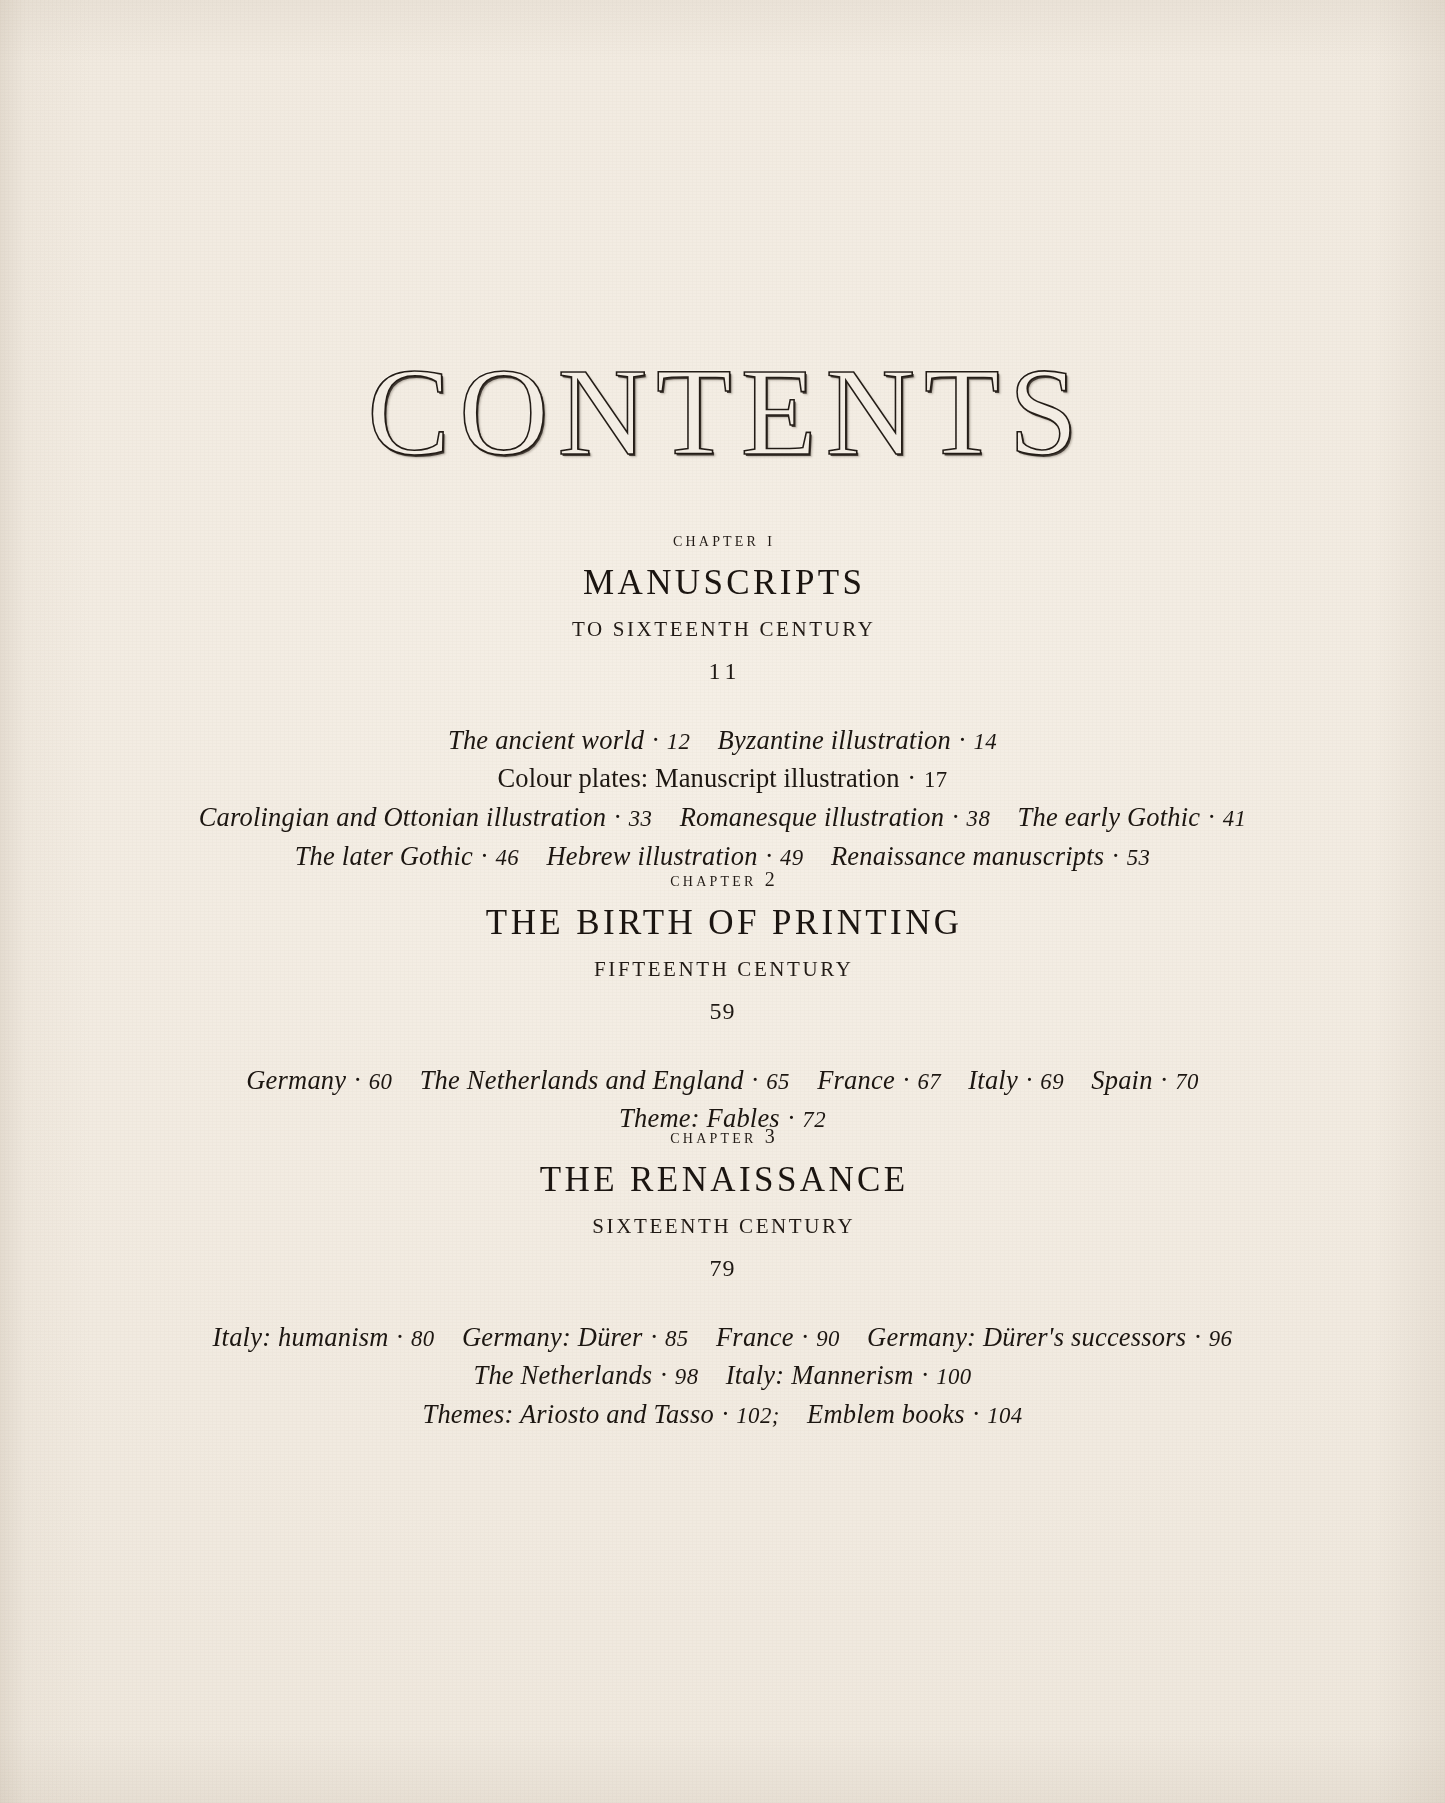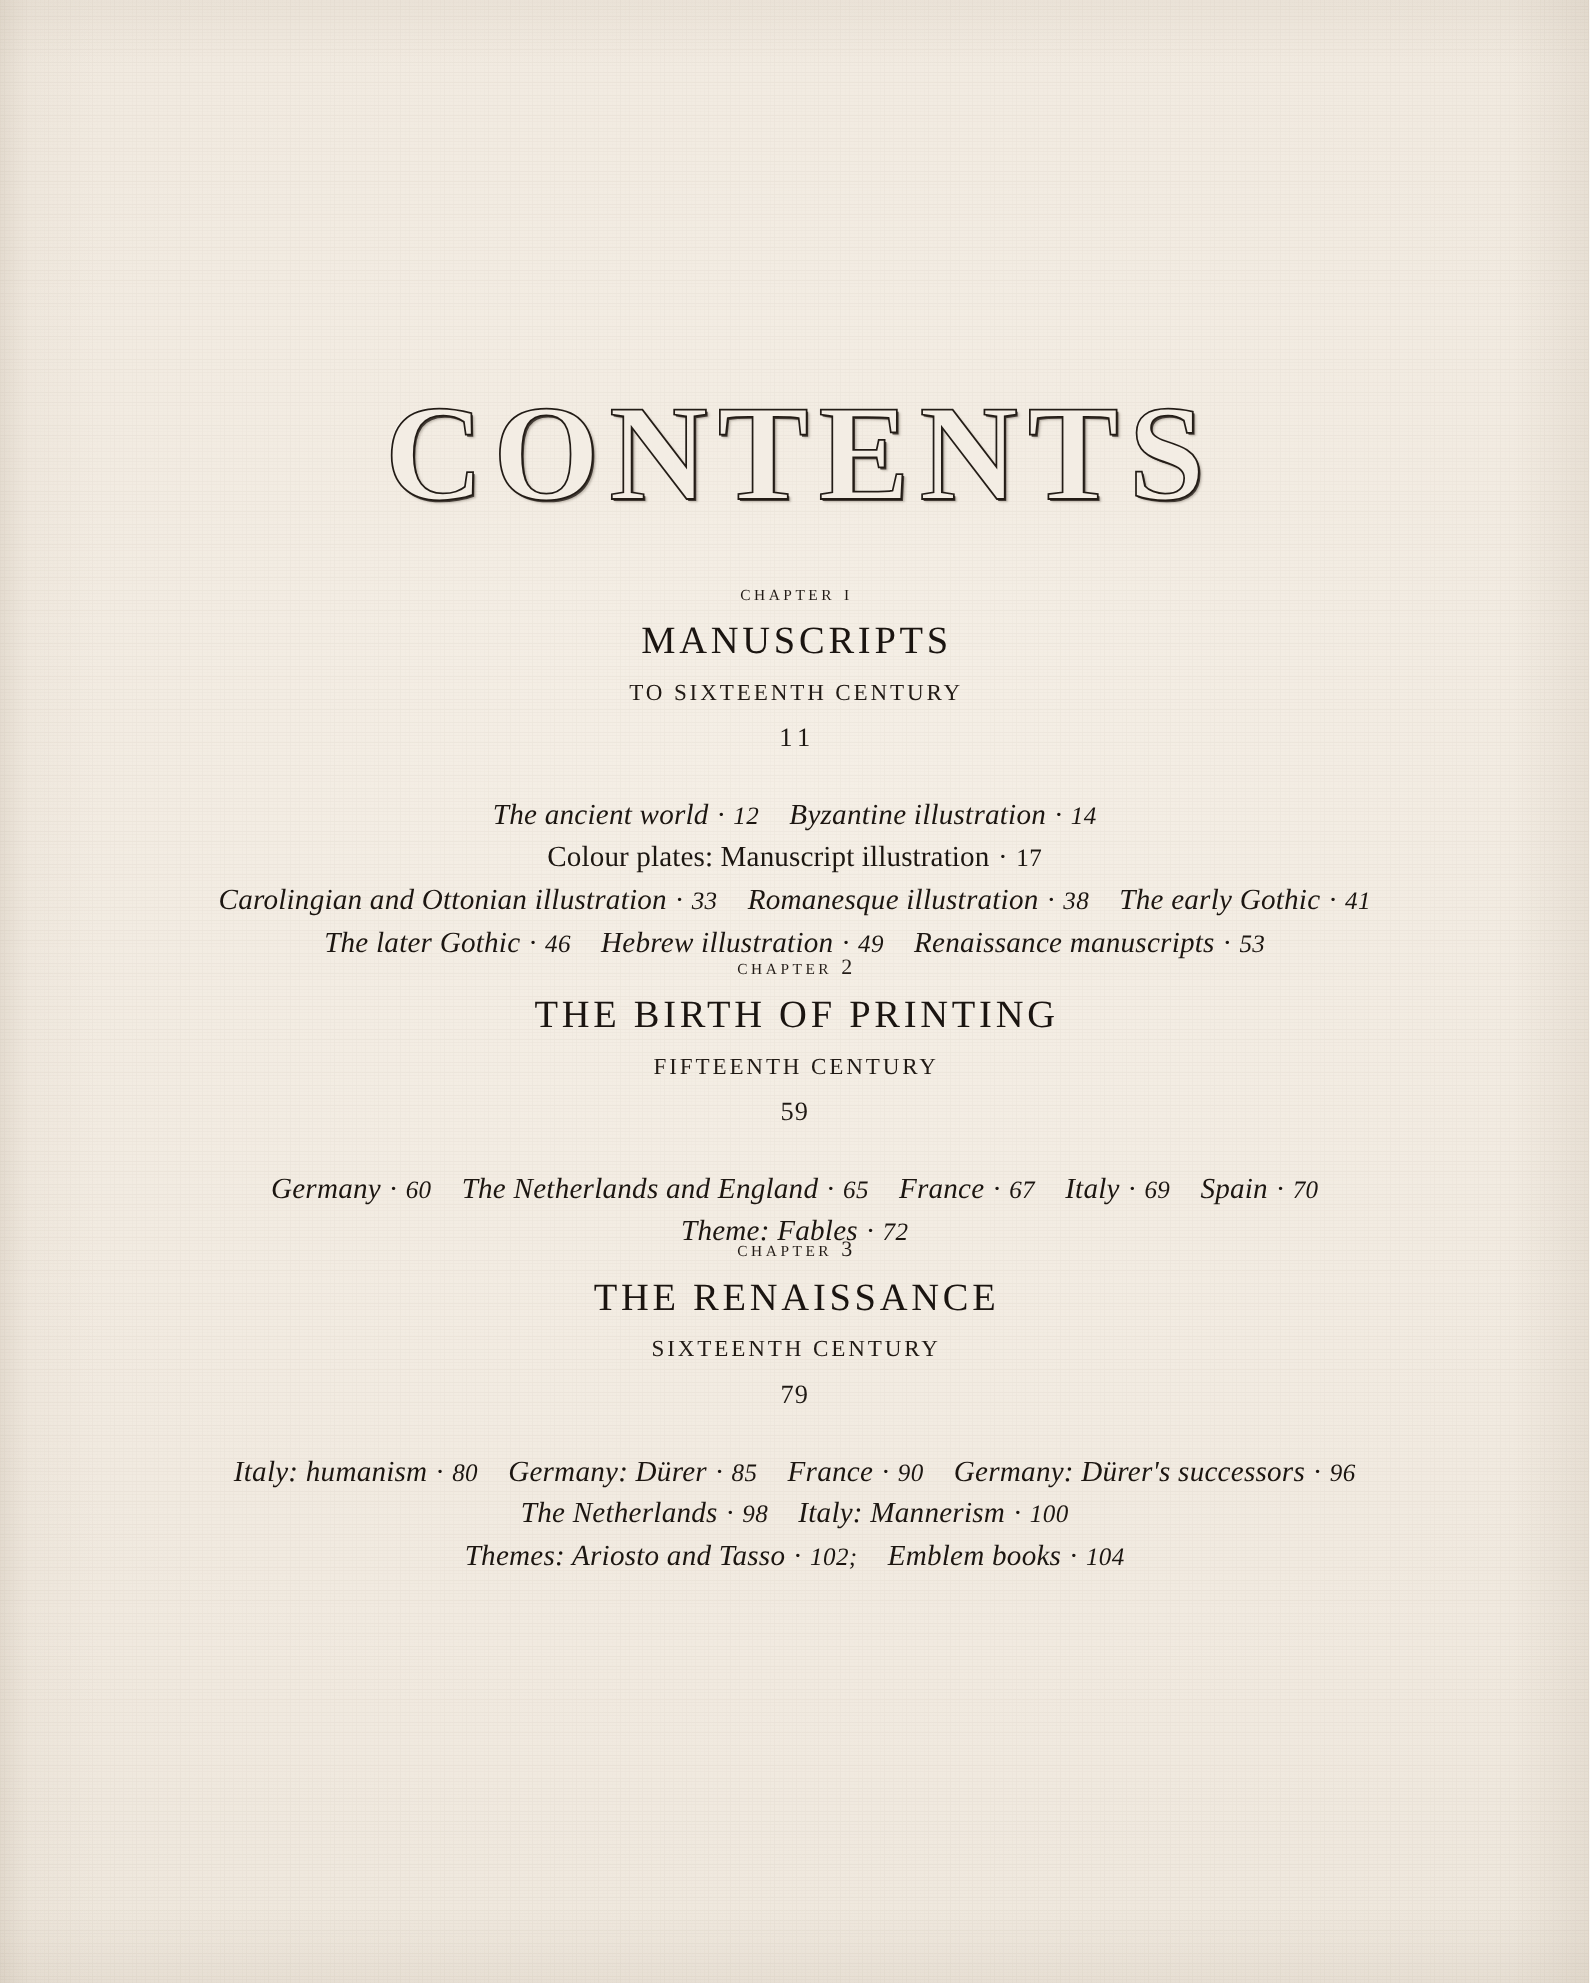--- a/index.html
+++ b/index.html
@@ -53,21 +53,21 @@
 
   
   .title {
     position: absolute;
     top: 268px;
     left: 0;
     right: 0;
     font-size: 124px;
     line-height: 1;
     letter-spacing: 9px;
-    font-weight: 700;
+    font-weight: 400;
     text-indent: 9px;
     color: rgba(243,237,228,1);
     -webkit-text-stroke: 1.6px #231c16;
     text-shadow:
       1.5px 1.5px 0 rgba(35,28,22,0.80),
       2.8px 2.6px 2px rgba(70,58,46,0.30),
       -1px -1px 0 rgba(255,253,248,0.9);
     font-family: "Liberation Serif", "DejaVu Serif", serif;
   }
 

